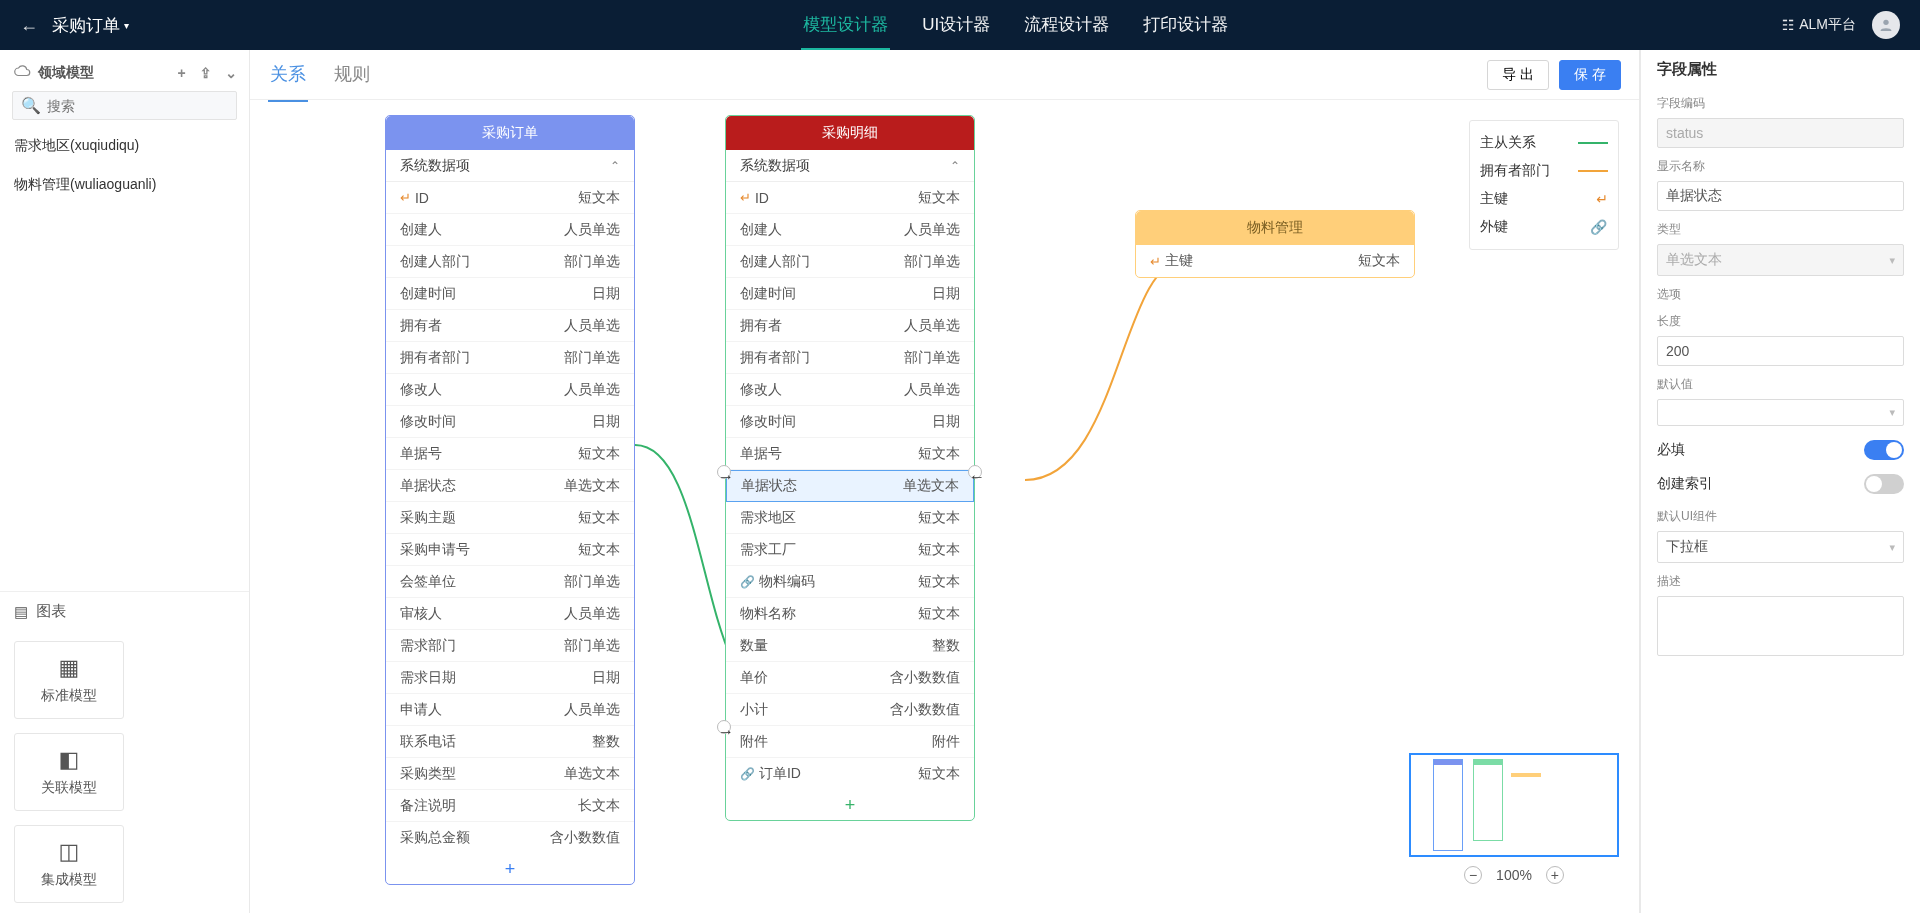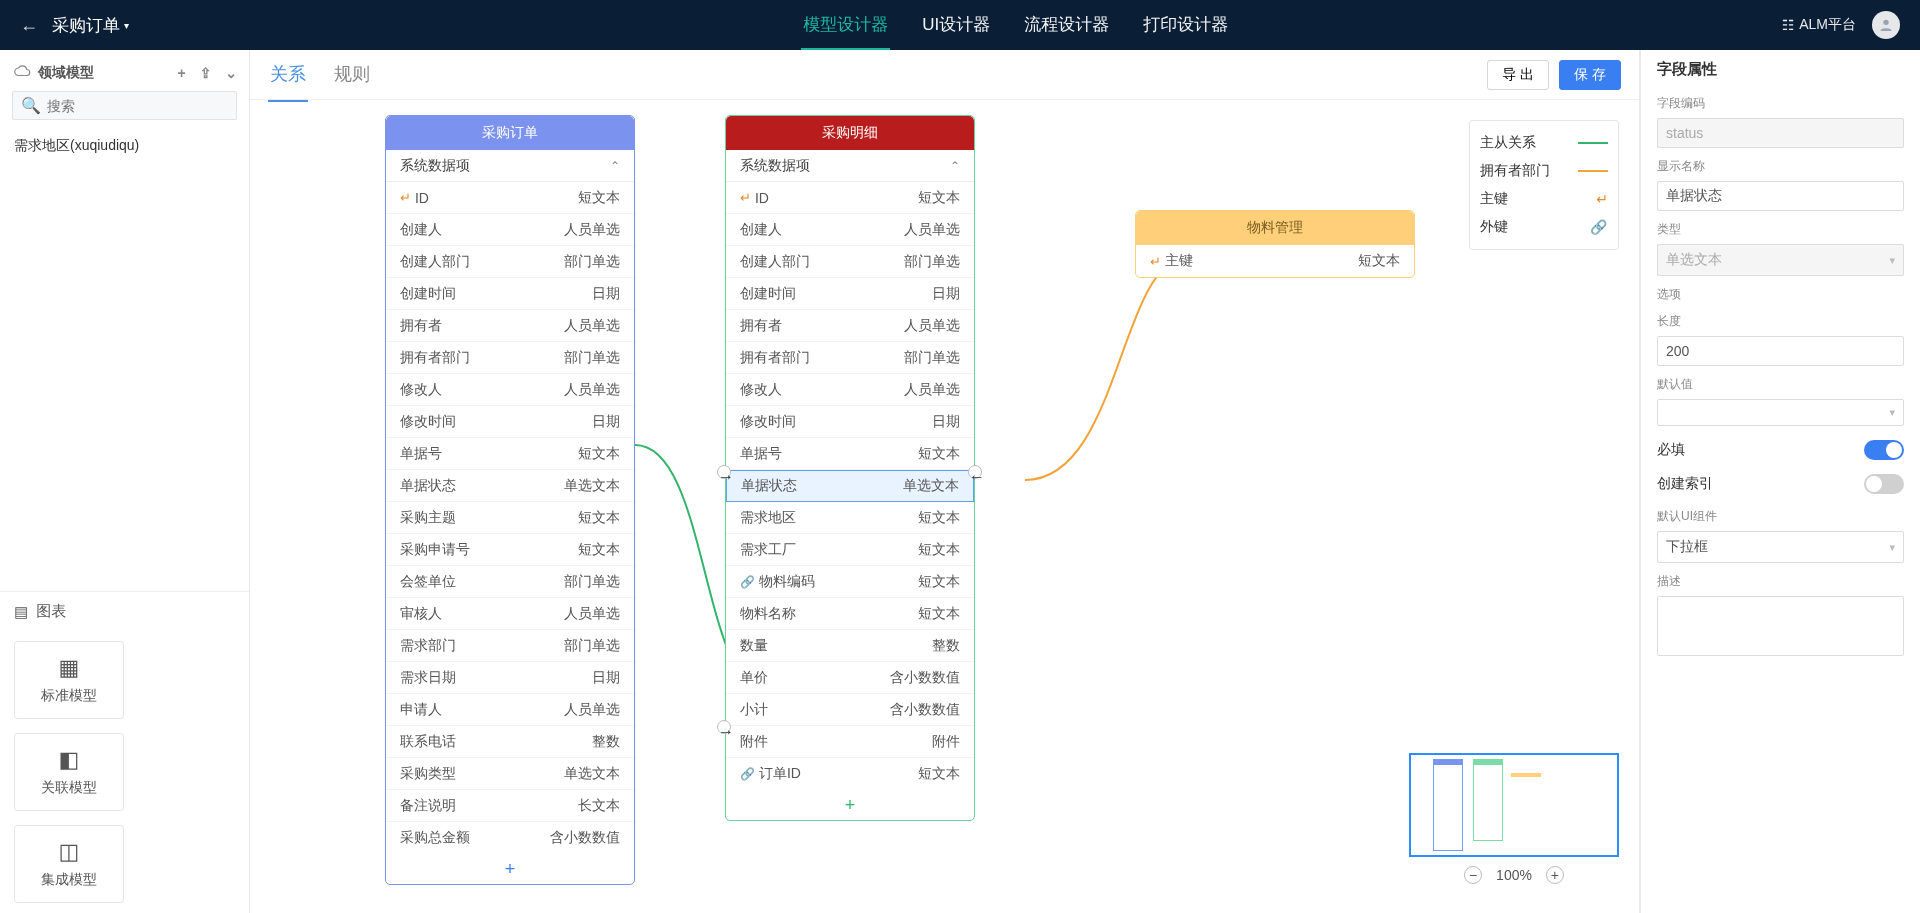--- a/index.html
+++ b/index.html
@@ -152,20 +152,23 @@
       </span>
     </div>
     <div class="sb-search">
       <span>🔍</span>
       <input placeholder="搜索" style="">
     </div>
     <div class="sb-list" id="sbList">
         <div class="sb-item">
           <span class="txt">需求地区(xuqiudiqu)</span>
         </div>
+        <div class="sb-item">
+          <span class="txt">物料管理(wuliaoguanli)</span>
+        </div>
       </div>
     <div class="sb-spacer"></div>
     <div class="sb-sec">
       <span>▤</span>
       <span>图表</span>
     </div>
     <div class="sb-cards">
       <div class="sb-card">
           <span class="ic">▦</span>
           <span>标准模型</span>

